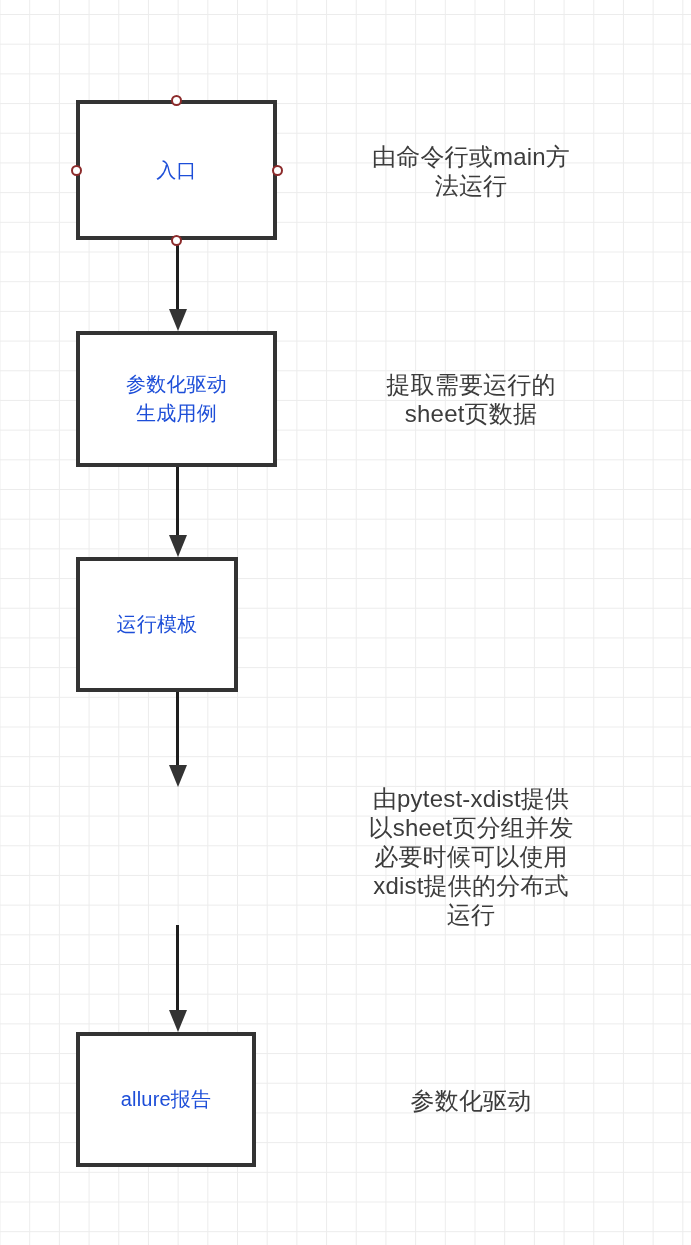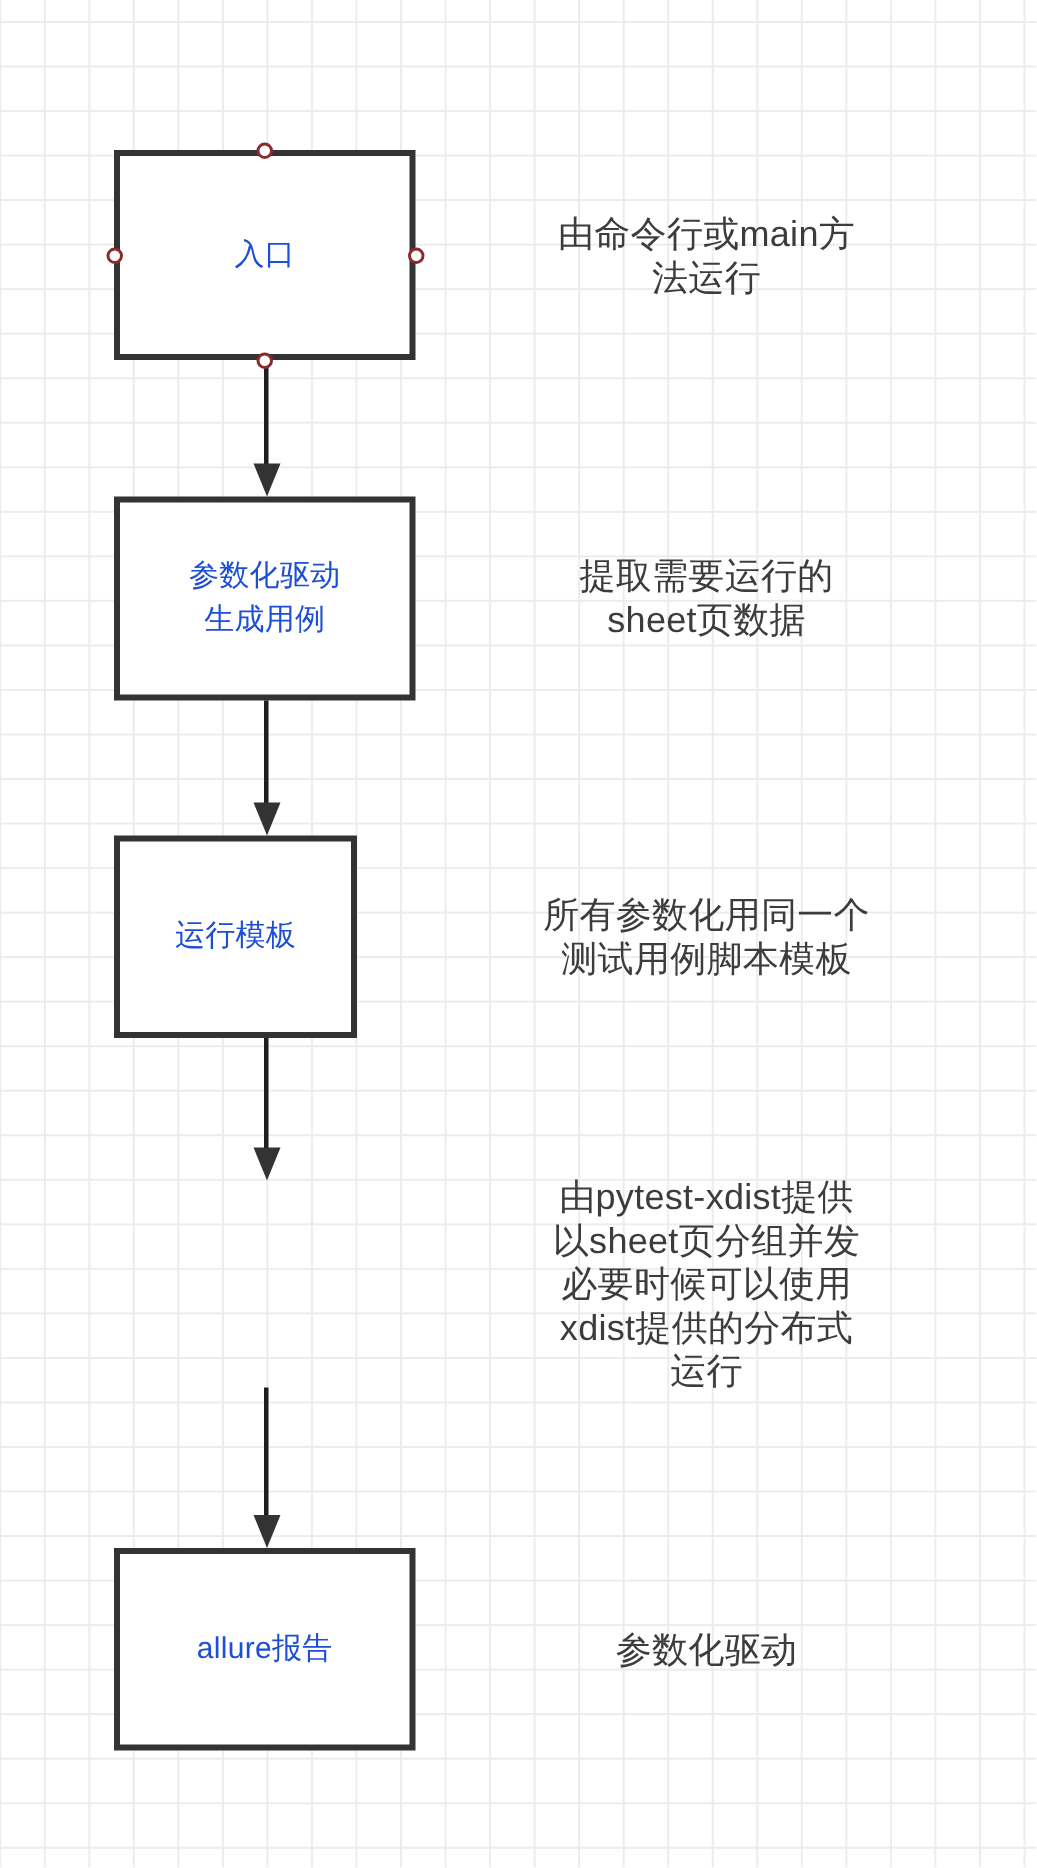--- a/index.html
+++ b/index.html
@@ -40,21 +40,21 @@
     line-height: 29px;
     color: #1d4ed8;
     white-space: pre-line;
     letter-spacing: 0.2px;
   }
 
   .node-1 { left: 76px;  top: 100px;  width: 201px; height: 140px; }
   .node-2 { left: 76px;  top: 331px;  width: 201px; height: 136px; }
   .node-3 { left: 76px;  top: 557px;  width: 162px; height: 135px; }
   .node-4 { left: 76px;  top: 787px;  width: 201px; height: 138px; }
-  .node-5 { left: 76px;  top: 1032px; width: 201px; height: 135px; }
+  .node-5 { left: 76px;  top: 1032px; width: 180px; height: 135px; }
 
   
   .handle {
     position: absolute;
     width: 11px;
     height: 11px;
     box-sizing: border-box;
     border: 2px solid #8c2b2b;
     border-radius: 50%;
     background: #ffffff;
@@ -162,22 +162,20 @@
 
   <div class="handle" style="left:171px; top:94.5px;"></div>
   <div class="handle" style="left:70.5px; top:164.5px;"></div>
   <div class="handle" style="left:271.5px; top:164.5px;"></div>
   <div class="handle" style="left:171px; top:234.5px;"></div>
 
   <div class="note note-1">由命令行或main方
 法运行</div>
   <div class="note note-2">提取需要运行的
 sheet页数据</div>
-  <div class="note note-3">所有参数化用同一个
-测试用例脚本模板</div>
   <div class="note note-4">由pytest-xdist提供
 以sheet页分组并发
 必要时候可以使用
 xdist提供的分布式
 运行</div>
   <div class="note note-5">参数化驱动</div>
 
 </div>
 
 </body></html>

